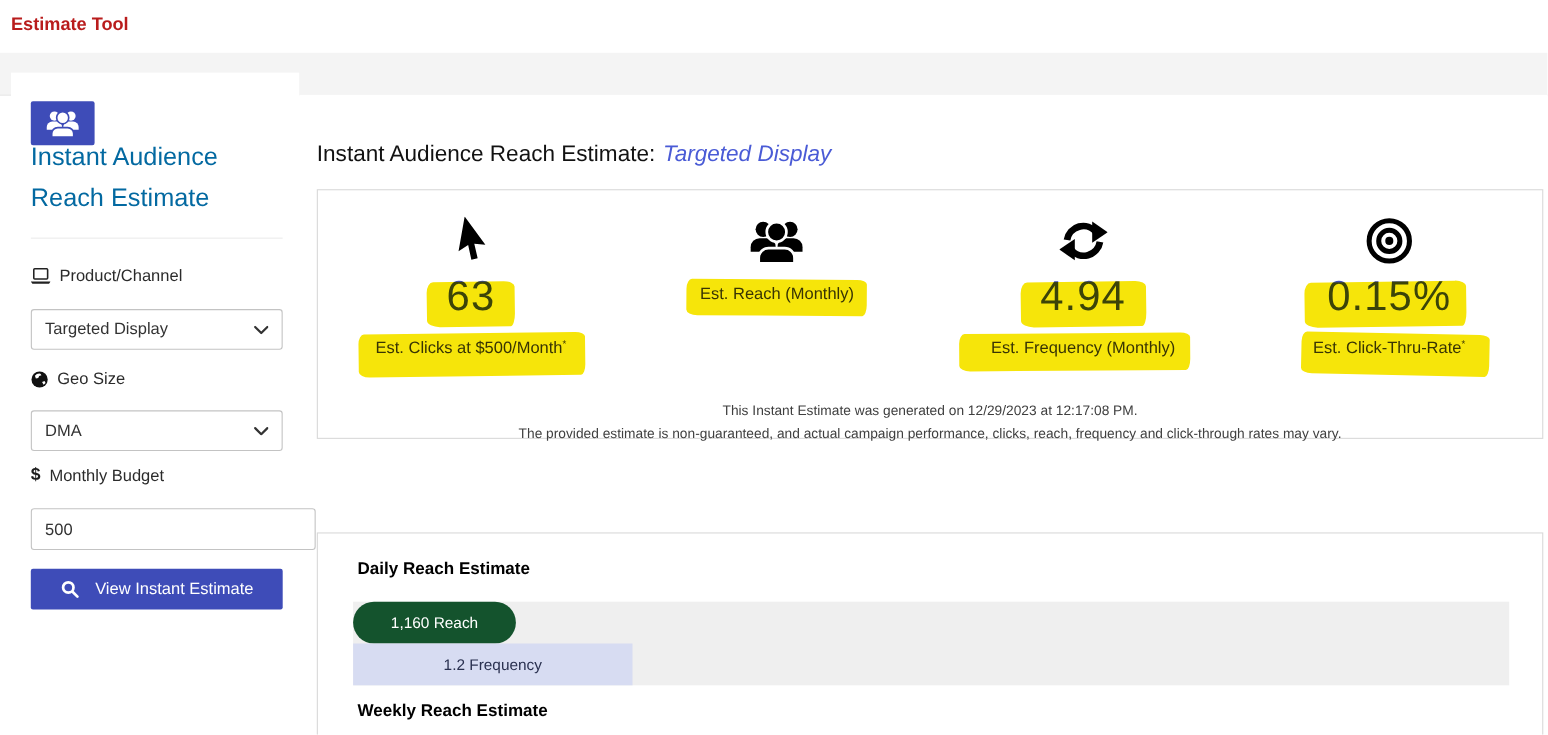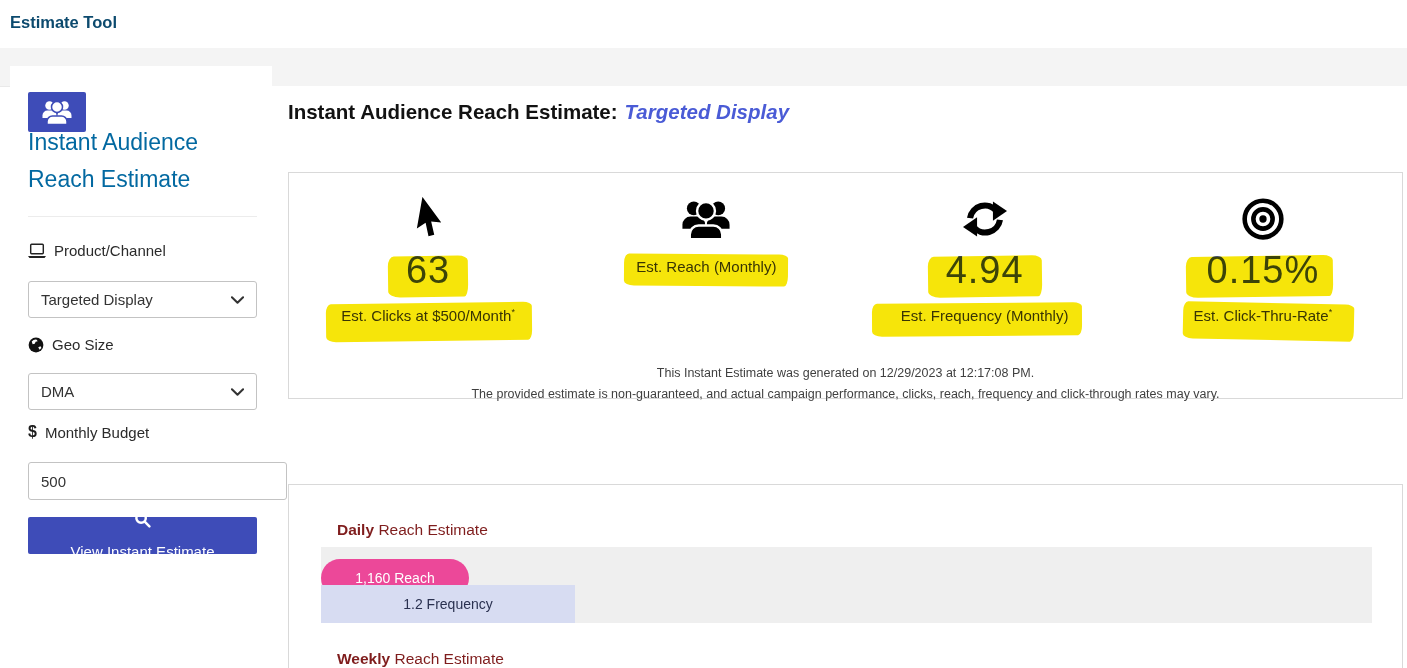--- a/index.html
+++ b/index.html
@@ -1,20 +1,20 @@
 <!DOCTYPE html>
 <html><head>
 <meta charset="utf-8">
 <style>
   html,body{margin:0;padding:0;background:#fff;}
   .canvas{position:relative;width:1407px;height:668px;background:#fff;overflow:hidden;
           font-family:"Liberation Sans",sans-serif;}
   
   .topbar{position:absolute;top:0;left:0;width:100%;height:48px;background:#fff;}
-  .page-title{position:absolute;left:10px;top:13px;font-size:16.5px;font-weight:700;color:#0c4a6e;}
+  .page-title{position:absolute;left:10px;top:13px;font-size:16.5px;font-weight:700;color:#b91c1c;}
   .gray-band{position:absolute;top:48px;left:0;width:100%;height:38px;background:#f4f4f4;border-bottom:1px solid #e9e9e9;}
 
   
   .sidebar{position:absolute;left:10px;top:66px;width:262px;height:602px;background:#fff;z-index:2;}
   .tile{position:absolute;left:18px;top:26px;width:58px;height:40px;background:#3e4cb8;border-radius:2px;
         display:flex;align-items:center;justify-content:center;}
   .sidebar-title{position:absolute;left:18px;top:58px;width:232px;margin:0;font-size:23px;line-height:37px;
         font-weight:400;color:#0369a1;}
   .sidebar hr{position:absolute;left:18px;top:150px;width:229px;border:none;border-top:1px solid #ececec;margin:0;}
   .field-label{position:absolute;left:18px;font-size:15px;color:#2b2b2b;display:flex;align-items:center;gap:8px;}
@@ -24,25 +24,25 @@
   .dollar{font-weight:700;font-size:16px;color:#1d1d1d;}
   .selectbox{position:absolute;left:18px;width:229px;height:37px;border:1px solid #c3c3c3;border-radius:3px;
         background:#fff;display:flex;align-items:center;justify-content:space-between;padding:0 12px;
         font-size:15px;color:#333;box-sizing:border-box;cursor:pointer;}
   .sel-product{top:215px;}
   .sel-geo{top:307px;}
   .budget-input{position:absolute;left:18px;top:396px;width:259px;height:38px;border:1px solid #c3c3c3;
         border-radius:3px;font-size:15px;color:#333;padding:0 12px;box-sizing:border-box;font-family:inherit;}
   .submit-btn{position:absolute;left:18px;top:451px;width:229px;height:37px;background:#3e4cb8;color:#fff;
         border:none;border-radius:2px;font-size:15px;display:flex;align-items:center;justify-content:center;
-        gap:15px;cursor:pointer;font-family:inherit;flex-direction:column;}
+        gap:15px;cursor:pointer;font-family:inherit;}
 
   
   .main{position:absolute;left:272px;top:86px;right:0;bottom:0;background:#fff;z-index:1;}
-  .main-heading{position:absolute;left:16px;top:14px;margin:0;font-size:20.5px;font-weight:700;color:#121212;}
+  .main-heading{position:absolute;left:16px;top:42px;margin:0;font-size:20.5px;font-weight:400;color:#121212;}
   .main-heading .channel{color:#4a5bd6;font-style:italic;margin-left:7px;}
 
   .stats-card{position:absolute;left:16px;top:86px;width:1115px;height:227px;background:#fff;
         border:1px solid #d9d9d9;box-sizing:border-box;display:flex;}
   .stat{flex:1;text-align:center;position:relative;}
   .stat-icon{margin-top:22px;height:48px;display:flex;align-items:center;justify-content:center;}
   .stat-value{margin-top:6px;font-size:38px;color:#3e4cb8;letter-spacing:1px;}
   .stat-label{margin-top:15px;font-size:15px;color:#3a3a3a;}
   .stat-label sup{font-size:9px;}
   .hl{position:relative;display:inline-block;padding:0 3px;}
@@ -58,26 +58,26 @@
   .stat:nth-child(4) .hl-label::after{left:-8px;right:-18px;bottom:-16px;transform:rotate(1.2deg);}
 
   .note{position:absolute;left:16px;width:1115px;text-align:center;font-size:12.5px;color:#3f3f3f;margin:0;}
   .note-1{top:280px;}
   .note-2{top:301px;}
 
   .section2-heading{position:absolute;left:16px;top:342px;margin:0;font-size:19px;font-weight:700;color:#141414;}
 
   .rf-card{position:absolute;left:16px;top:398px;width:1115px;height:230px;background:#fff;
         border:1px solid #d9d9d9;box-sizing:border-box;}
-  .rf-label{position:absolute;left:32px;margin:16px;font-size:15.5px;color:#7f1d1d;}
+  .rf-label{position:absolute;left:32px;margin:4px;font-size:15.5px;color:#000000;font-weight:bold;}
   .rf-daily{top:20px;}
   .rf-weekly{top:149px;}
   .track{position:absolute;left:32px;top:62px;width:1051px;height:76px;background:#efefef;}
   .bar{position:absolute;left:0;display:flex;align-items:center;justify-content:center;font-size:14px;}
-  .bar-reach{top:12px;width:148px;height:38px;background:#ec4899;color:#fff;border-radius:19px;}
+  .bar-reach{top:0;width:148px;height:38px;background:#14532d;color:#fff;border-radius:19px;}
   .bar-freq{top:38px;width:254px;height:38px;background:#d7dcf2;color:#2a3150;}
 
   svg{display:block;}
 </style>
 </head>
 <body>
 
 <div class="canvas">
 
   <div class="topbar">

